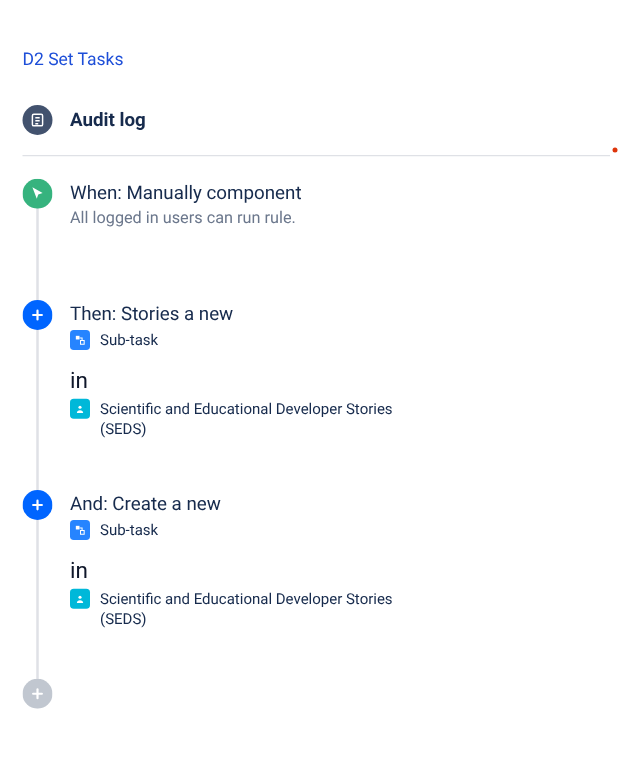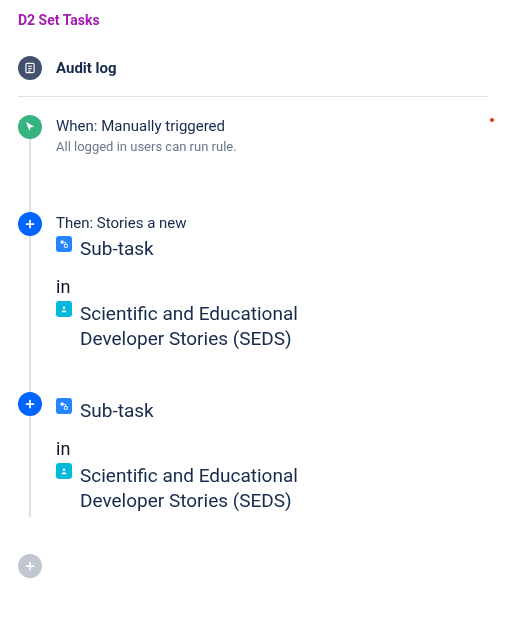--- a/index.html
+++ b/index.html
@@ -6,24 +6,25 @@
   body {
     margin: 0;
     padding: 0;
     font-family: -apple-system, BlinkMacSystemFont, "Segoe UI", Roboto, Helvetica, Arial, sans-serif;
     color: #172b4d;
     width: 506px;
     background: #fff;
   }
   .wrap { padding: 8px 18px 30px 18px; }
   .title {
-    color: #a21caf;
+    color: #1d4ed8;
     font-size: 14px;
-    font-weight: 700;
+    font-weight: 400;
     padding: 4px 0 22px 0;
+    margin-top: 28px;
   }
   .nav { }
   .row {
     display: flex;
     align-items: center;
     padding: 6px 0;
   }
   .circ {
     width: 24px;
     height: 24px;
@@ -84,21 +85,21 @@
     border-radius: 3px;
     flex-shrink: 0;
     margin-right: 8px;
     display: flex;
     align-items: center;
     justify-content: center;
   }
   .mini-icon.subtask { background: #2684ff; }
   .mini-icon.project { background: #00b8d9; }
   .mini-icon svg { width: 10px; height: 10px; }
-  .mini-text { font-size: 19px; color: #172b4d; line-height: 1.35; max-width: 250px; }
+  .mini-text { font-size: 12px; color: #172b4d; line-height: 1.35; max-width: 250px; }
   .in-label { font-size: 18px; color: #0f172a; margin: 14px 0 2px 0px; }
   .spacer-lg { height: 58px; }
   .spacer-md { height: 40px; }
   .red-dot {
     position: absolute;
     right: 12px;
     top: 118px;
     width: 4px; height: 4px;
     background: #de350b;
     border-radius: 50%;
@@ -129,21 +130,21 @@
   <div class="timeline">
     <div class="tl-line" style="top:12px; height:390px;"></div>
 
     <div class="step">
       <div class="circ green">
         <svg viewBox="0 0 24 24" fill="#fff">
           <path d="M5 3l14 8-6 2-2 6-6-16z"></path>
         </svg>
       </div>
       <div class="step-body">
-        <div class="step-title">When: Manually triggered</div>
+        <div class="step-title">When: Manually component</div>
         <div class="step-sub">All logged in users can run rule.</div>
       </div>
     </div>
 
     <div class="spacer-lg"></div>
 
     <div class="step">
       <div class="circ blue">
         <svg viewBox="0 0 24 24" stroke="#fff" stroke-width="3" stroke-linecap="round">
           <line x1="12" y1="6" x2="12" y2="18"></line>
@@ -178,20 +179,21 @@
     <div class="spacer-md"></div>
 
     <div class="step">
       <div class="circ blue">
         <svg viewBox="0 0 24 24" stroke="#fff" stroke-width="3" stroke-linecap="round">
           <line x1="12" y1="6" x2="12" y2="18"></line>
           <line x1="6" y1="12" x2="18" y2="12"></line>
         </svg>
       </div>
       <div class="step-body">
+        <div class="step-title">And: Create a new</div>
         <div class="mini-row">
           <div class="mini-icon subtask">
             <svg viewBox="0 0 24 24" fill="#fff">
                 <rect x="4" y="4" width="7" height="7"></rect>
                 <path d="M13 13h7v7h-7z" fill="none" stroke="#fff" stroke-width="2"></path>
                 <path d="M11 8h5v5" fill="none" stroke="#fff" stroke-width="2"></path>
               </svg>
           </div>
           <div class="mini-text">Sub-task</div>
         </div>

